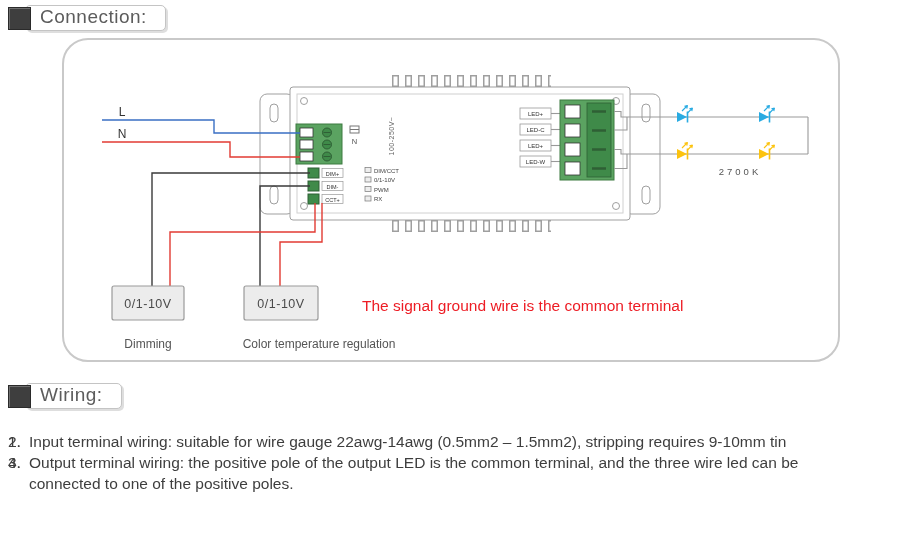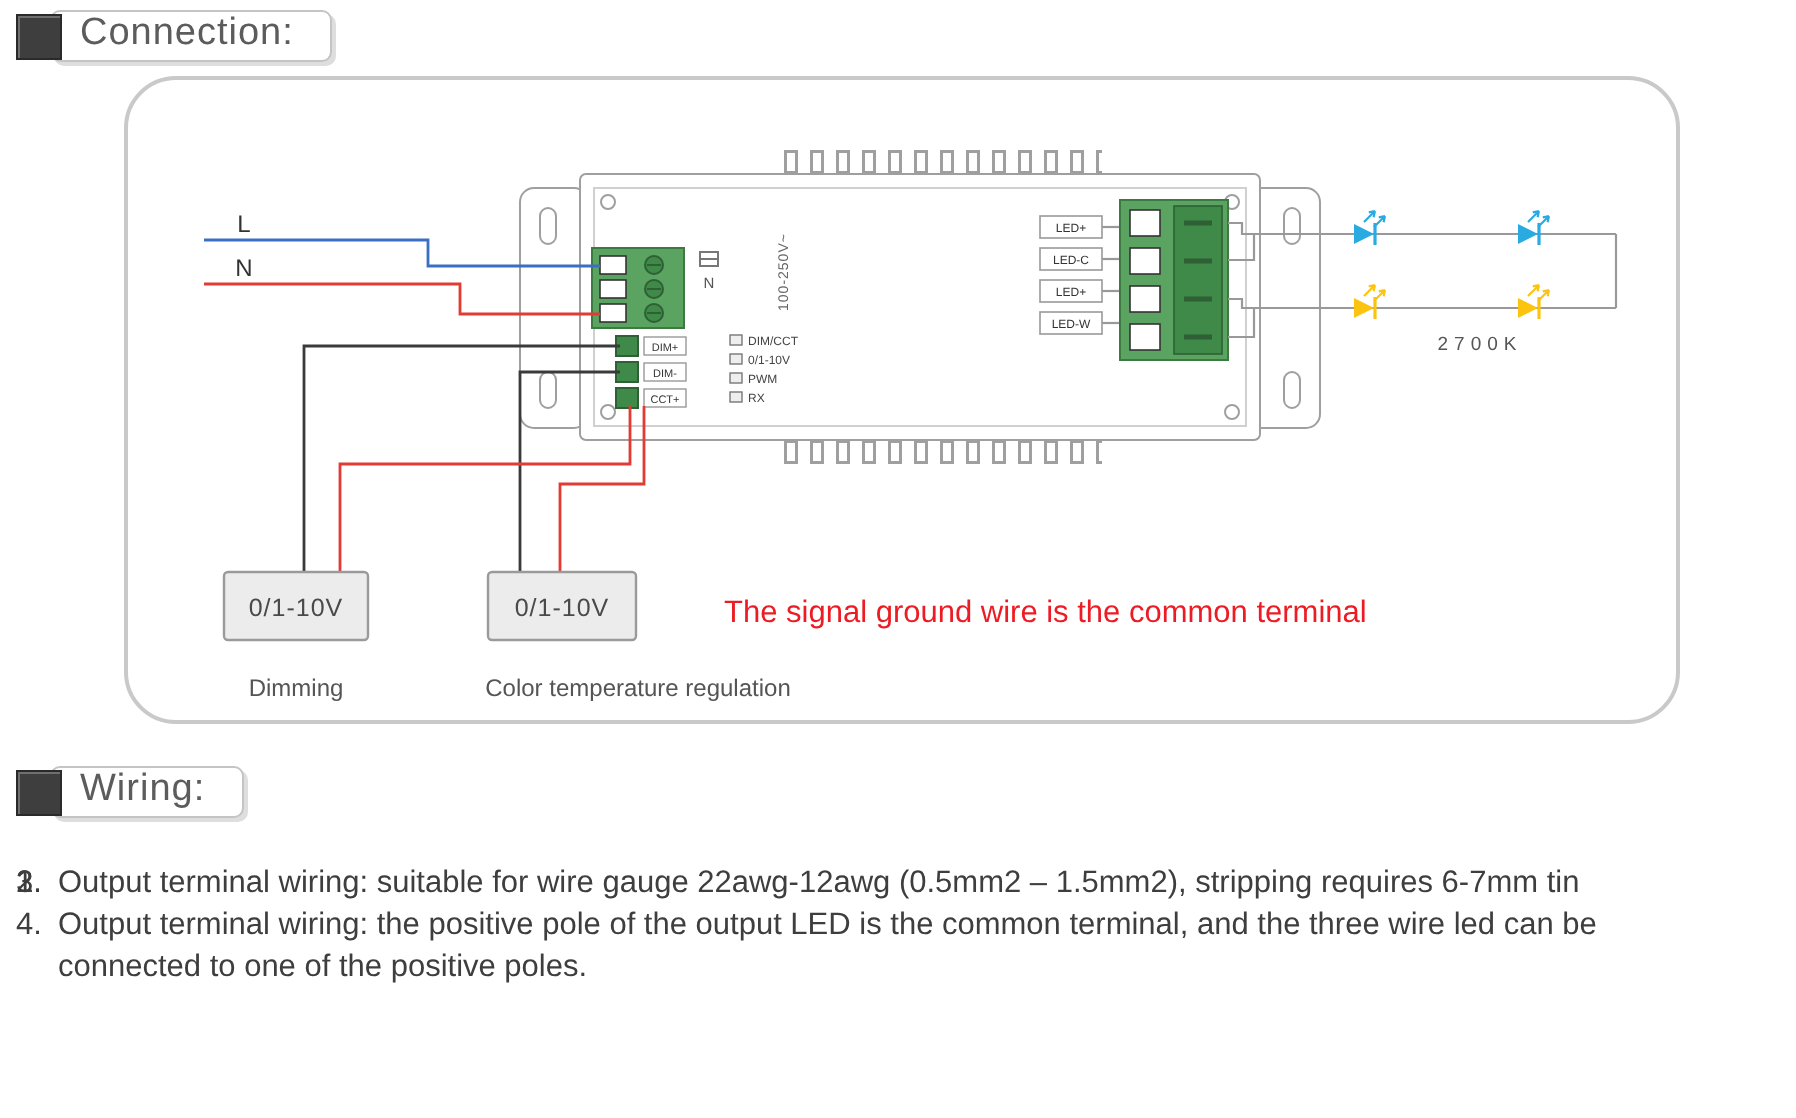--- a/index.html
+++ b/index.html
@@ -199,22 +199,22 @@
     <span class="hdr-text">Wiring:</span>
   </span>
 </div>
 
 <div id="wiring-list">
   <div class="witem">
     <span class="wnum">1.</span>
   </div>
   <div class="witem">
     <span class="wnum">2.</span>
+    <span>Input terminal wiring: suitable for wire gauge 22awg-14awg (0.5mm2 – 1.5mm2), stripping requires 9-10mm tin</span>
   </div>
   <div class="witem">
     <span class="wnum">3.</span>
-    <span>Output terminal wiring: suitable for wire gauge 22awg-12awg (0.5mm2 – 1.5mm2), stripping requires 6-7mm tin</span>
   </div>
   <div class="witem">
     <span class="wnum">4.</span>
     <span>Output terminal wiring: the positive pole of the output LED is the common terminal, and the three wire led can be connected to one of the positive poles.</span>
   </div>
 </div>
 
 </body></html>

